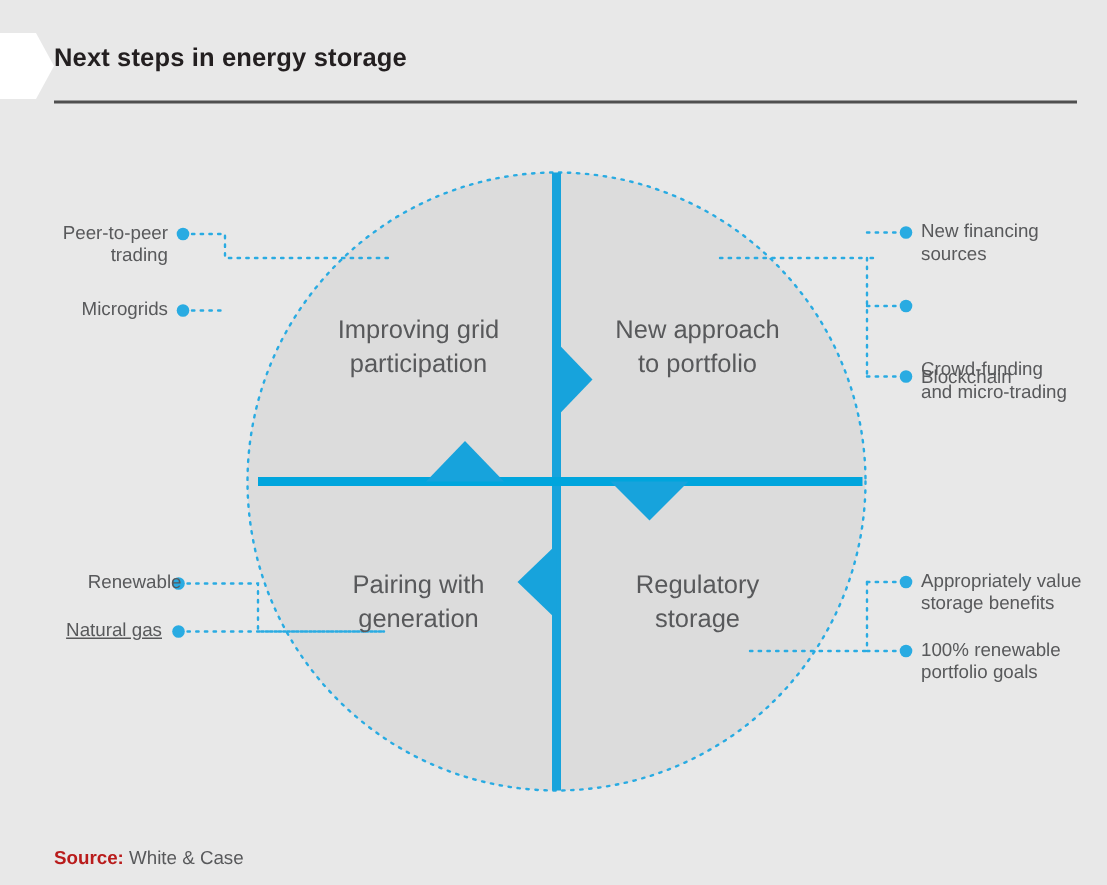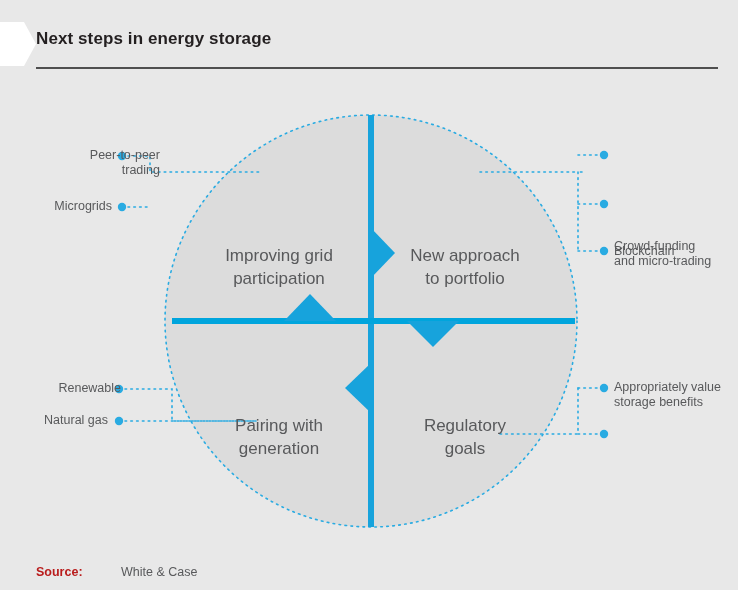--- a/index.html
+++ b/index.html
@@ -69,63 +69,62 @@
   }
 
   
   .quad-label {
     position: absolute;
     color: #58595b;
     font-size: 17px;
     line-height: 23px;
     text-align: center;
     white-space: pre-line;
-    margin-top: 36px;
   }
   .quad-tl { left: 186px; top: 208px; width: 186px; }
   .quad-tr { left: 372px; top: 208px; width: 186px; }
   .quad-bl { left: 186px; top: 378px; width: 186px; }
   .quad-br { left: 372px; top: 378px; width: 186px; }
 
   
   .callout {
     position: absolute;
     color: #58595b;
     font-size: 12.5px;
     line-height: 15px;
     white-space: pre-line;
   }
   .callout.left  { text-align: right; }
   .callout.right { text-align: left; }
 
-  .c-peer      { left: 0px;   top: 148px; width: 112px; padding-left: 48px; }
+  .c-peer      { left: 0px;   top: 148px; width: 112px; }
   .c-micro     { left: 0px;   top: 199px; width: 112px; }
   .c-renew     { left: 13px;   top: 381px; width: 108px; }
-  .c-gas       { left: 0px;   top: 413px; width: 108px; }
+  .c-gas       { left: 0px;   top: 413px; width: 108px; text-decoration: underline; }
 
   .c-newfin    { left: 614px; top: 147px; width: 124px; }
   .c-crowd     { left: 614px; top: 196px; width: 124px; margin-top: 43px; }
   .c-block     { left: 614px; top: 244px; width: 124px; }
   .c-approp    { left: 614px; top: 380px; width: 124px; }
   .c-hundred   { left: 614px; top: 426px; width: 124px; }
 
   
   .footer {
     position: absolute;
     left: 36px;
     top: 565px;
     font-size: 12.5px;
     color: #58595b;
     white-space: nowrap;
   }
   .footer b {
     color: #b91c1c;
     font-weight: bold;
   }
-  .footer span { display: inline; margin-left: 35px; }
+  .footer span { display: inline; }
 </style>
 </head>
 <body>
 
 <div id="root">
 
   <div class="header">
     <div class="header-flag"></div>
     <div class="page-title">Next steps in energy storage</div>
     <div class="title-rule"></div>
@@ -182,32 +181,36 @@
       <circle cx="604" cy="434" r="4.2" fill="#29abe2"></circle>
     </svg>
 
     <div class="quad-label quad-tl">Improving grid
 participation</div>
     <div class="quad-label quad-tr">New approach
 to portfolio</div>
     <div class="quad-label quad-bl">Pairing with
 generation</div>
     <div class="quad-label quad-br">Regulatory
-goals</div>
+storage</div>
 
     <div class="callout left c-peer">Peer-to-peer
 trading</div>
     <div class="callout left c-micro">Microgrids</div>
     <div class="callout left c-renew">Renewable</div>
     <div class="callout left c-gas">Natural gas</div>
 
+    <div class="callout right c-newfin">New financing
+sources</div>
     <div class="callout right c-crowd">Crowd-funding
 and micro-trading</div>
     <div class="callout right c-block">Blockchain</div>
     <div class="callout right c-approp">Appropriately value
 storage benefits</div>
+    <div class="callout right c-hundred">100% renewable
+portfolio goals</div>
   </div>
 
   <div class="footer">
     <b>Source:</b><span> White &amp; Case</span>
   </div>
 
 </div>
 
 </body></html>

